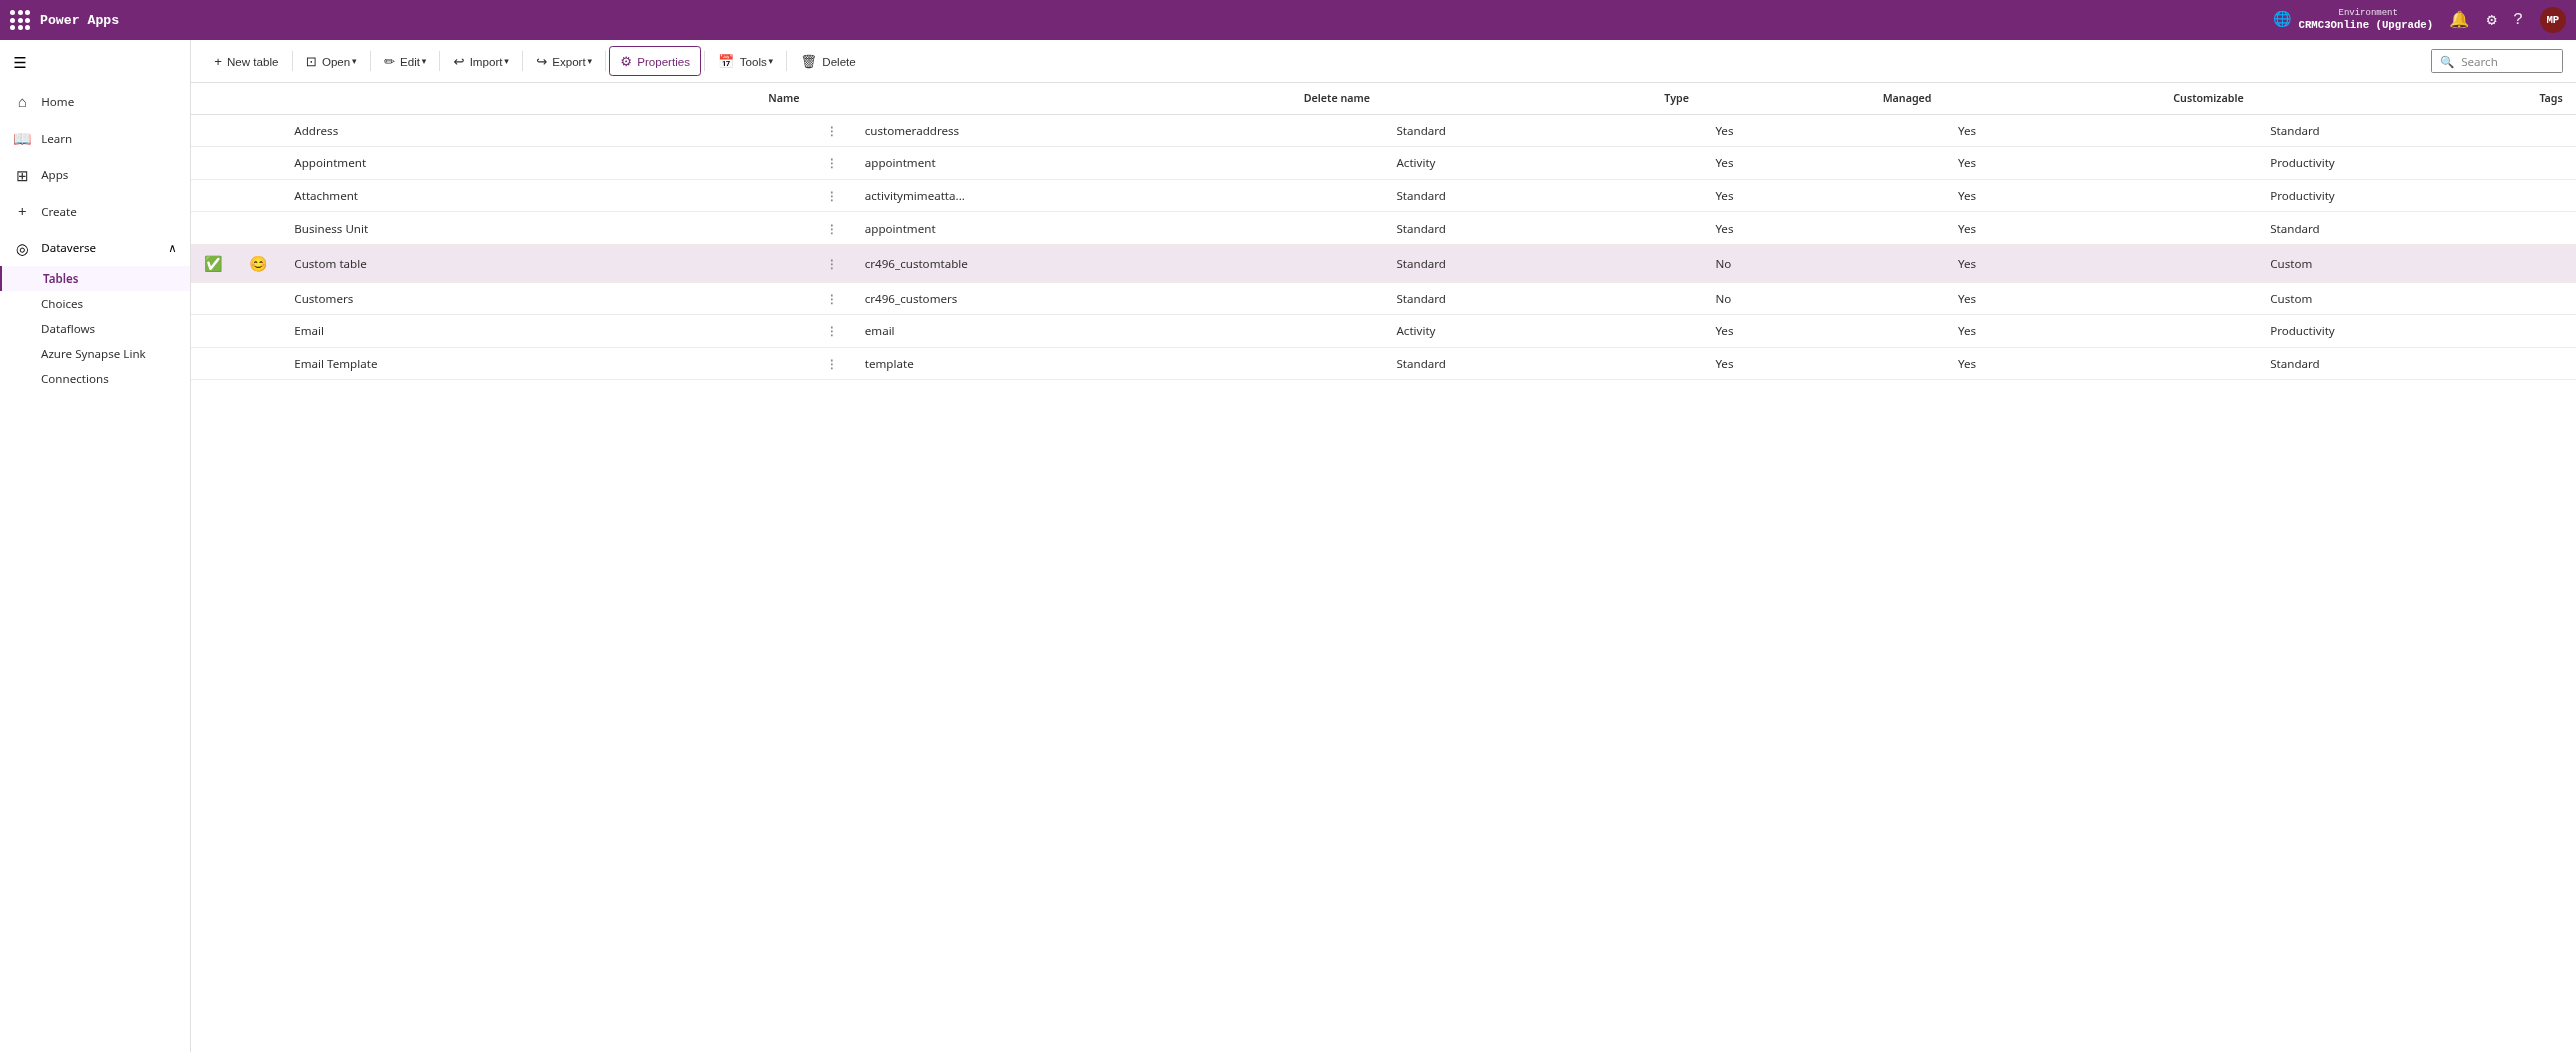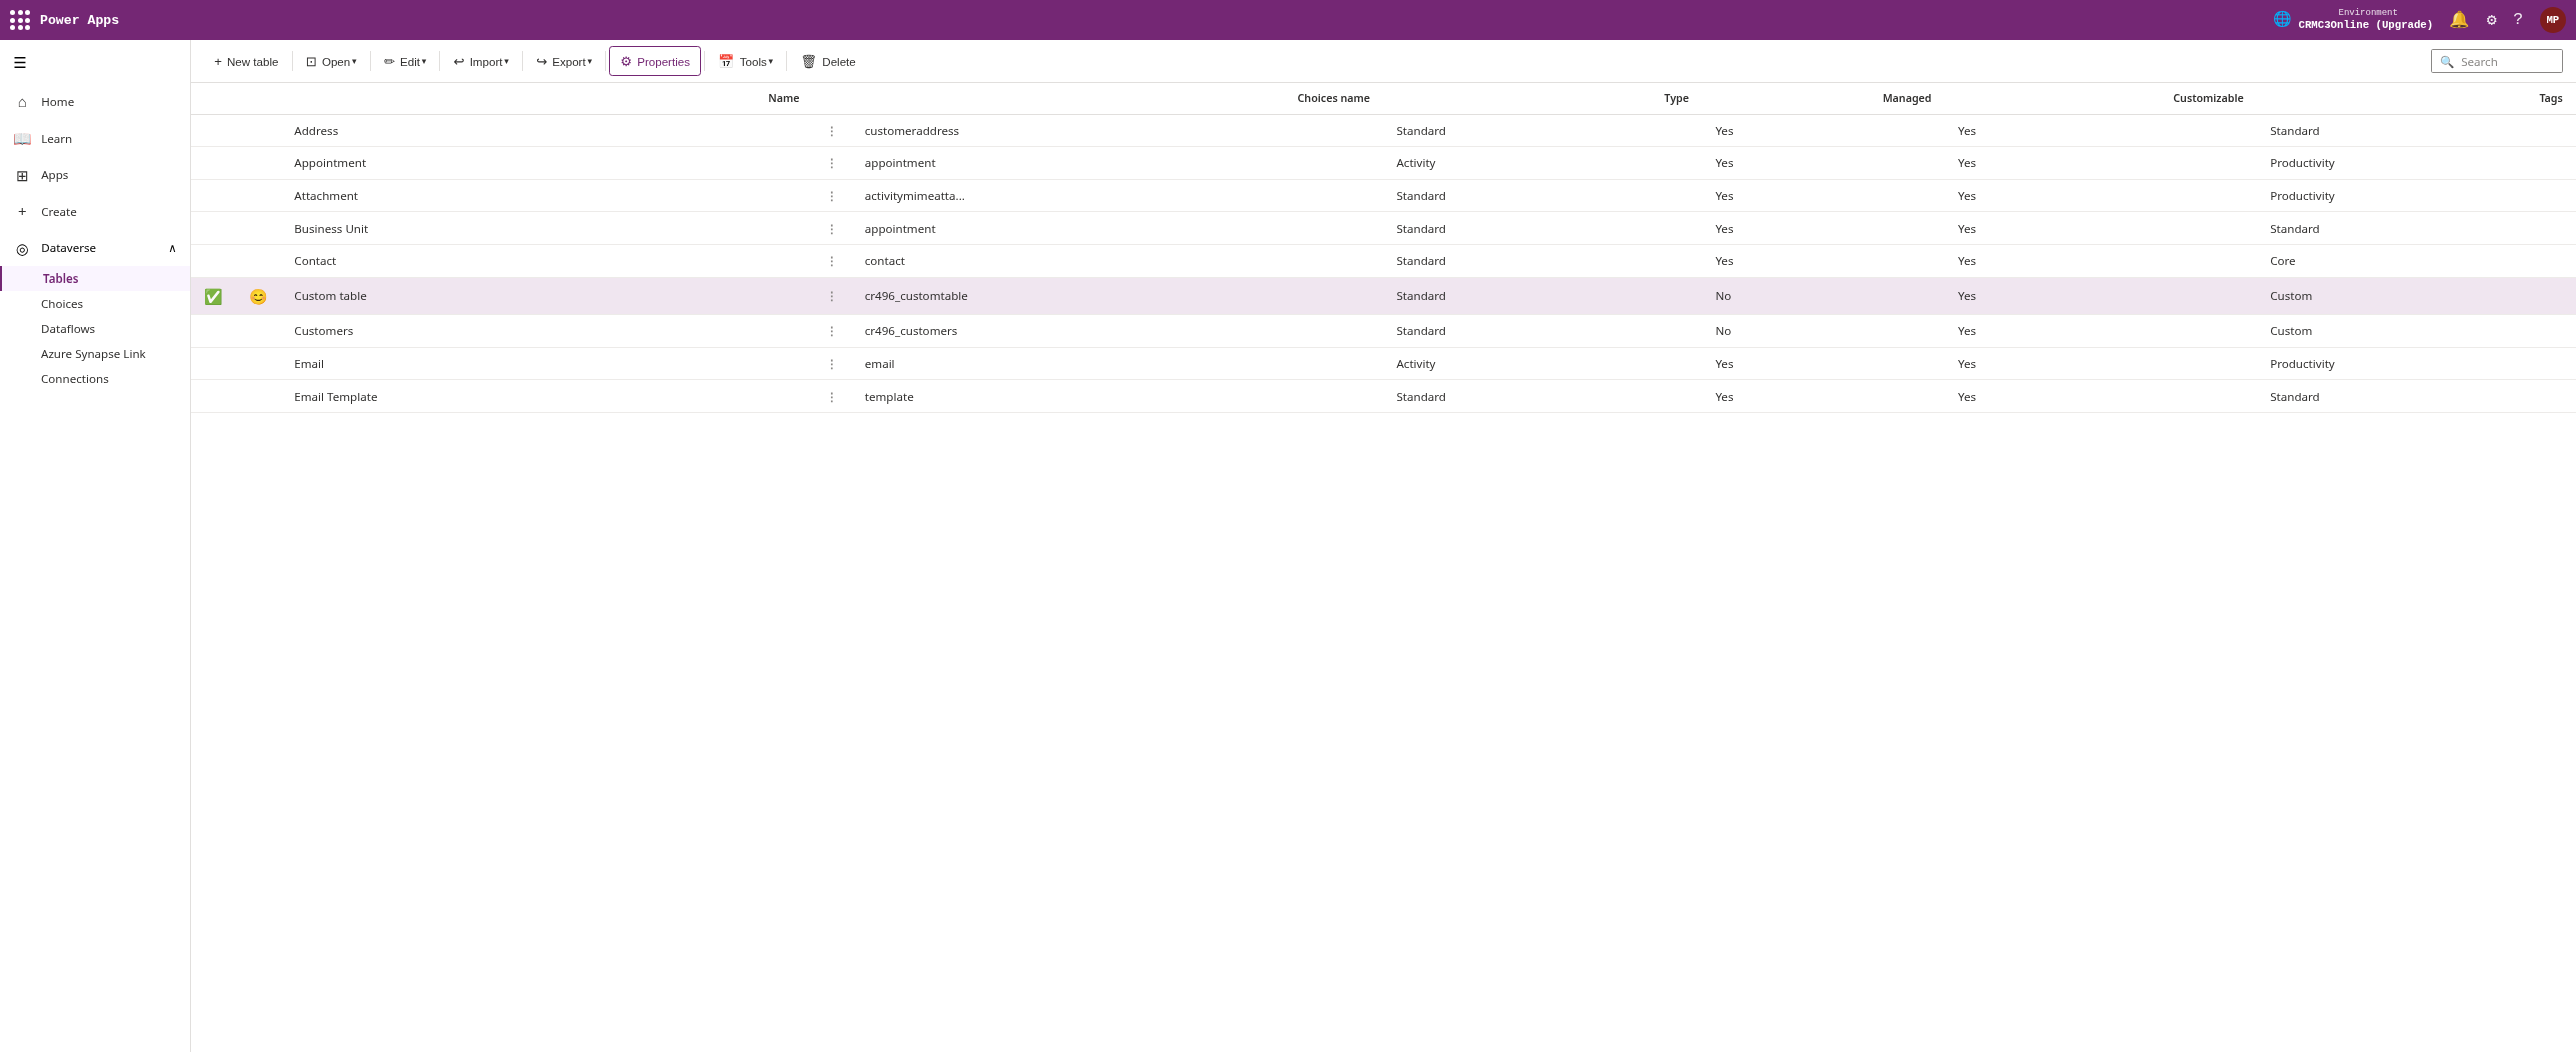--- a/index.html
+++ b/index.html
@@ -200,21 +200,21 @@
     </div>
 
     <div class="table-area">
       <table class="data-table">
         <thead>
           <tr>
             <th class="row-icon-cell"></th>
             <th class="row-icon-cell"></th>
             <th class="col-name">Name</th>
             <th style="width:25px;"></th>
-            <th class="col-logname">Choices name</th>
+            <th class="col-logname">Delete name</th>
             <th class="col-type">Type</th>
             <th class="col-managed">Managed</th>
             <th class="col-customizable">Customizable</th>
             <th class="col-tags">Tags</th>
           </tr>
         </thead>
         <tbody id="table-body">
         <tr>
               <td class="row-icon-cell"></td>
               <td class="row-icon-cell"></td>
@@ -252,31 +252,20 @@
               <td class="row-icon-cell"></td>
               <td class="row-icon-cell"></td>
               <td class="col-name">Business Unit</td>
               <td><span class="dots-menu">⋮</span></td>
               <td class="col-logname">appointment</td>
               <td class="col-type">Standard</td>
               <td class="col-managed">Yes</td>
               <td class="col-customizable">Yes</td>
               <td class="col-tags">Standard</td>
             </tr>
-            <tr>
-              <td class="row-icon-cell"></td>
-              <td class="row-icon-cell"></td>
-              <td class="col-name">Contact</td>
-              <td><span class="dots-menu">⋮</span></td>
-              <td class="col-logname">contact</td>
-              <td class="col-type">Standard</td>
-              <td class="col-managed">Yes</td>
-              <td class="col-customizable">Yes</td>
-              <td class="col-tags">Core</td>
-            </tr>
             <tr class="selected">
               <td class="row-icon-cell"><span class="check-icon">✅</span></td>
               <td class="row-icon-cell"><span class="emoji-icon">😊</span></td>
               <td class="col-name">Custom table</td>
               <td><span class="dots-menu">⋮</span></td>
               <td class="col-logname">cr496_customtable</td>
               <td class="col-type">Standard</td>
               <td class="col-managed">No</td>
               <td class="col-customizable">Yes</td>
               <td class="col-tags">Custom</td>

